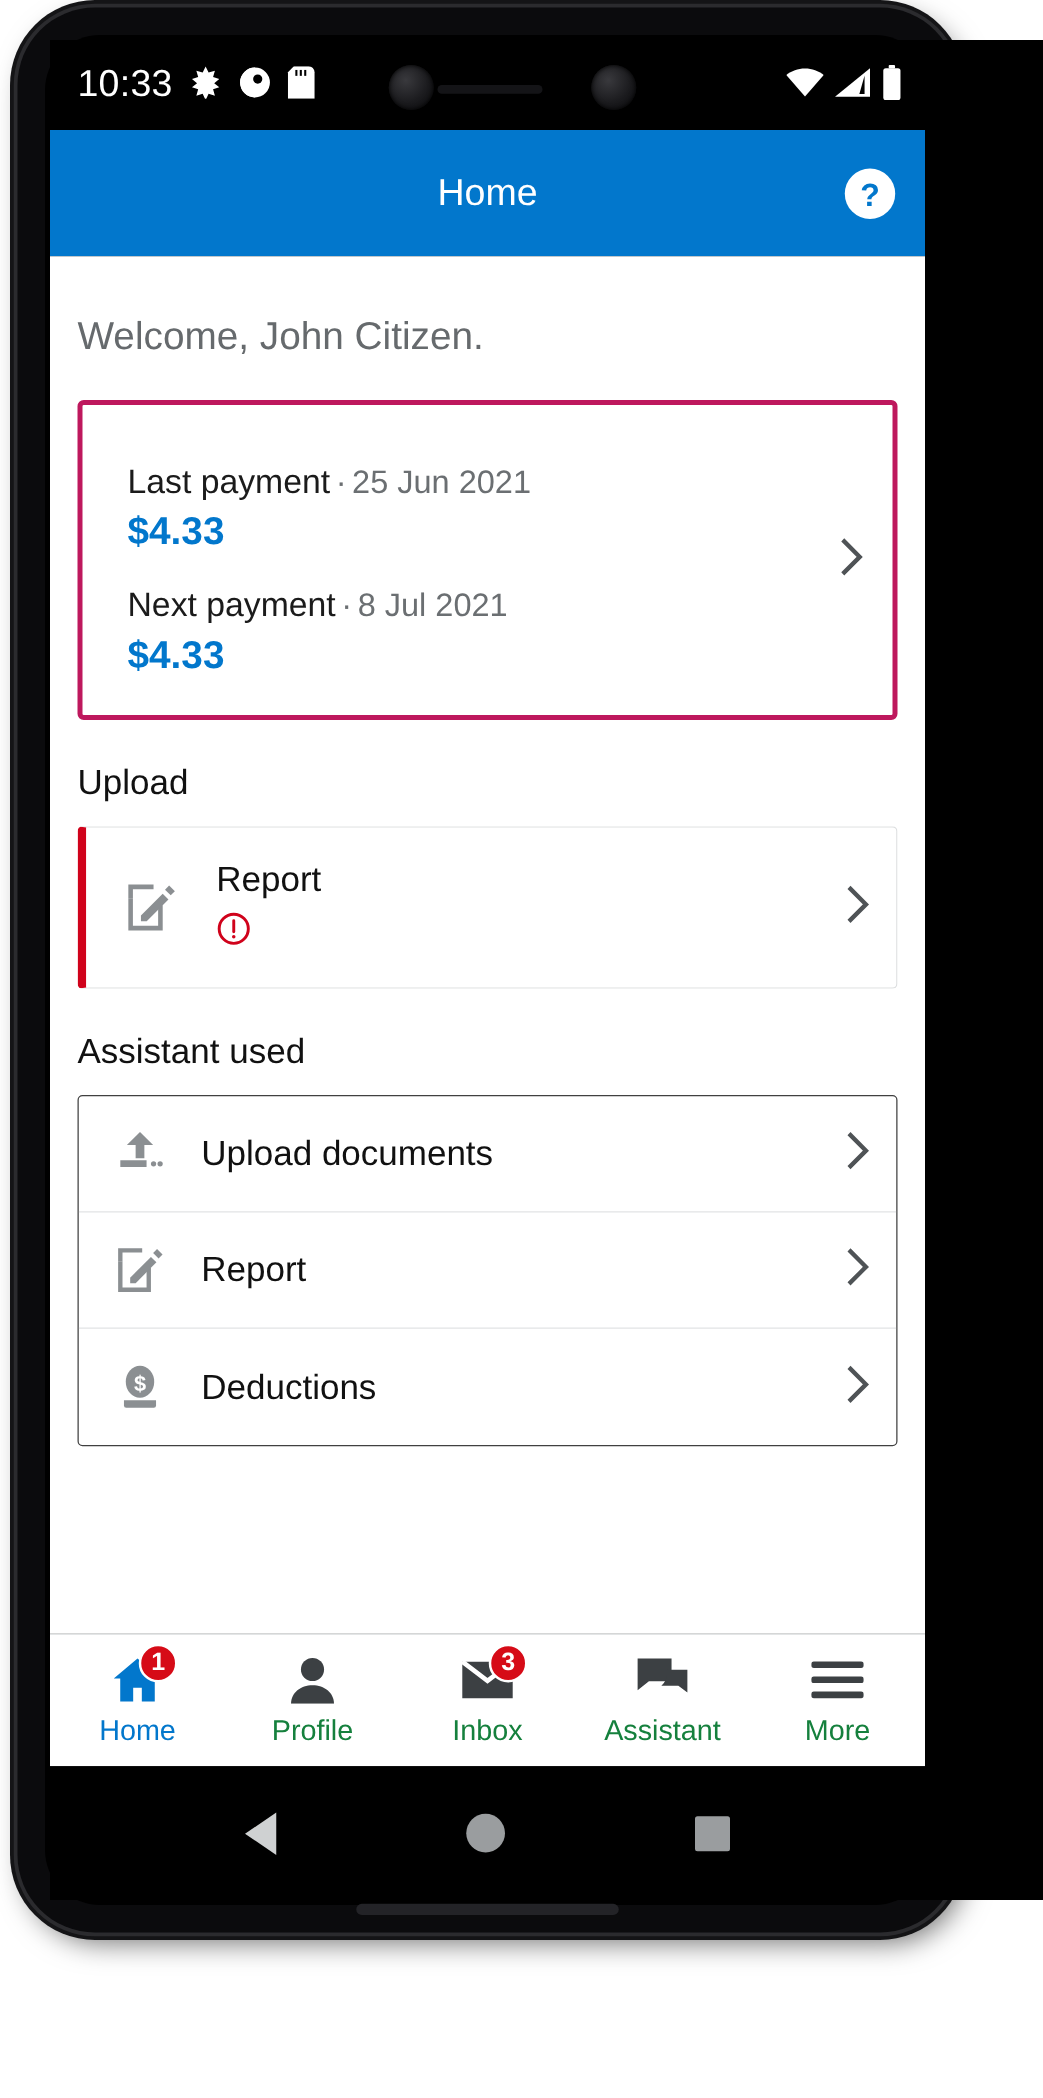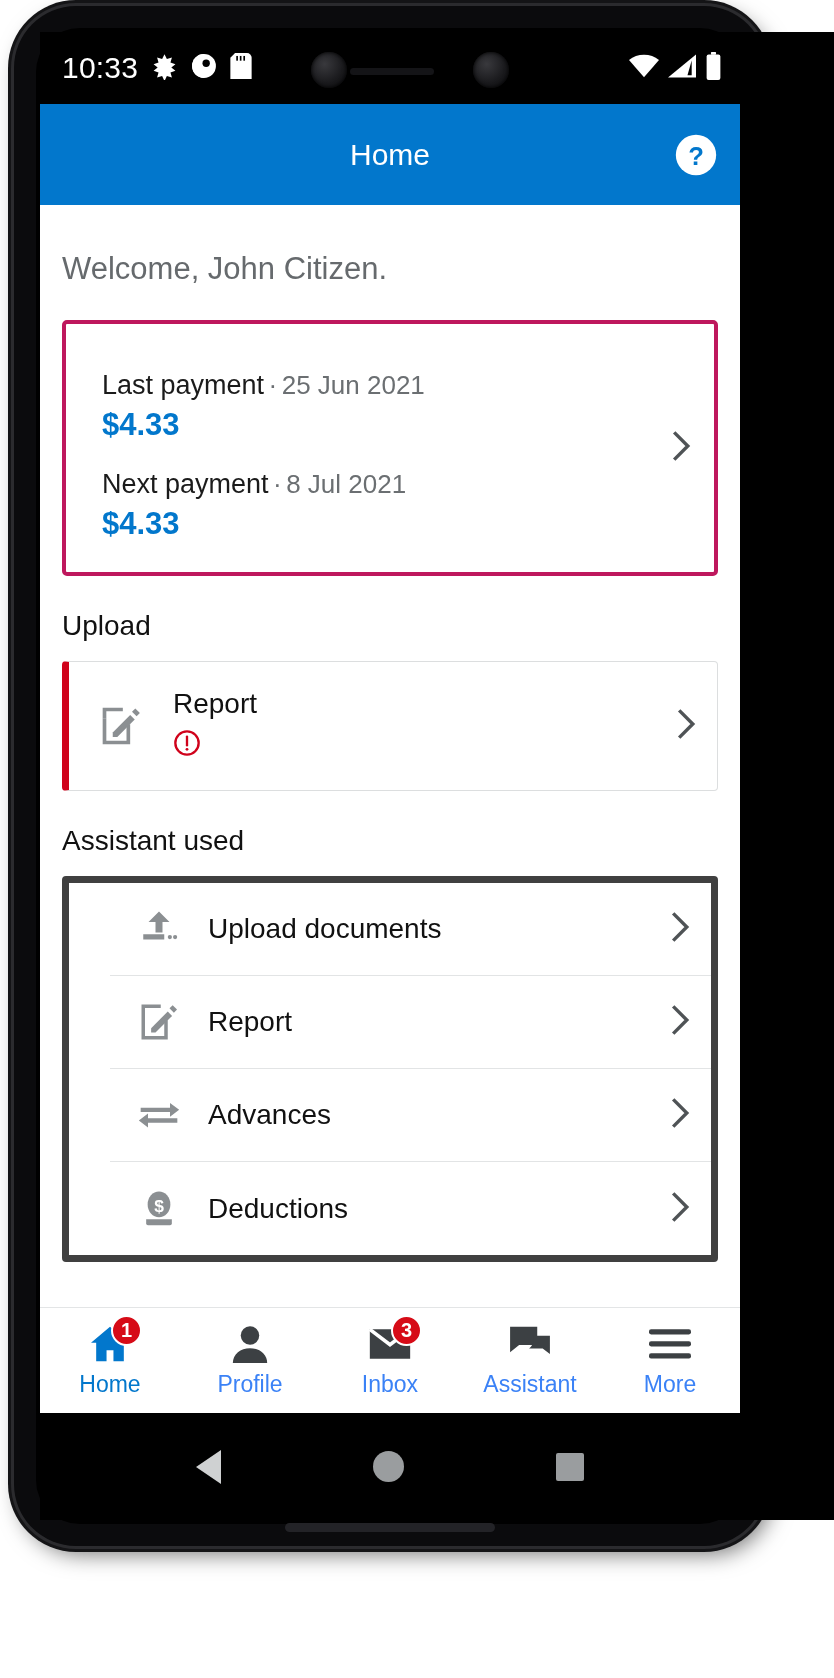--- a/index.html
+++ b/index.html
@@ -152,22 +152,22 @@
   #task-title { font-size: 28px; color: #111; }
   #task-due {
     display: flex; align-items: center; gap: 11px;
     margin-top: 9px; font-size: 27px; color: #d0021b;
   }
   #task-chevron { position: absolute; right: 20px; top: 50%; transform: translateY(-50%); }
 
   
   #freq-list {
     margin: 0 22px;
-    border: 7px solid #404040; border-radius: 4px;
-    background: #fff; overflow: hidden; padding-left: 41px;
+    border: 1px solid #404040; border-radius: 4px;
+    background: #fff; overflow: hidden;
   }
   .freq-row {
     position: relative;
     height: 93px;
     display: flex; align-items: center;
     border-bottom: 1px solid #e2e4e5;
     cursor: pointer;
   }
   .freq-row:last-child { border-bottom: none; }
   .freq-icon { margin-left: 26px; width: 46px; height: 46px;
@@ -184,21 +184,21 @@
     display: flex;
   }
   .nav-item {
     flex: 1;
     display: flex; flex-direction: column;
     align-items: center; justify-content: center;
     gap: 7px; cursor: pointer; position: relative;
   }
   .nav-icon-wrap { position: relative; width: 46px; height: 40px;
                    display: flex; align-items: center; justify-content: center; }
-  .nav-label { font-size: 23px; color: #3b82f6; }
+  .nav-label { font-size: 23px; color: #15803d; }
   .nav-item.active .nav-label { color: #0277cc; }
   .nav-badge {
     position: absolute; top: -9px; left: 24px;
     min-width: 31px; height: 31px; padding: 0 6px;
     background: #d60b17; color: #fff;
     border-radius: 16px; font-size: 20px; font-weight: 700;
     display: flex; align-items: center; justify-content: center;
     border: 2px solid #fff;
   }
 
@@ -385,34 +385,20 @@
           </span>
           <span class="freq-label">Report</span>
           <span class="freq-chevron">
             <svg width="22" height="34" viewBox="0 0 12 20" fill="none" stroke="#4f5356" stroke-width="2">
                 <path d="M2 2l8 8-8 8"></path>
               </svg>
           </span>
         </div>
 
 
-        <div class="freq-row">
-          <span class="freq-icon">
-            <svg width="44" height="44" viewBox="0 0 24 24" fill="#8b8f92">
-              <path d="M2 8h16V5.4L23 9.2 18 13v-2.6H2V8z"></path>
-              <path d="M22 16.2H6v2.6L1 15l5-3.8v2.6h16v2.4z"></path>
-            </svg>
-          </span>
-          <span class="freq-label">Advances</span>
-          <span class="freq-chevron">
-            <svg width="22" height="34" viewBox="0 0 12 20" fill="none" stroke="#4f5356" stroke-width="2">
-                <path d="M2 2l8 8-8 8"></path>
-              </svg>
-          </span>
-        </div>
 
         <div class="freq-row">
           <span class="freq-icon">
             <svg width="44" height="44" viewBox="0 0 24 24" fill="#8b8f92">
               <ellipse cx="12" cy="9.5" rx="6.2" ry="7"></ellipse>
               <text x="12" y="13.6" text-anchor="middle" font-family="Liberation Sans, sans-serif" font-size="9.5" font-weight="700" fill="#fff">$</text>
               <path d="M5 17.6h14v2.2a1 1 0 01-1 1H6a1 1 0 01-1-1v-2.2z"></path>
             </svg>
           </span>
           <span class="freq-label">Deductions</span>

